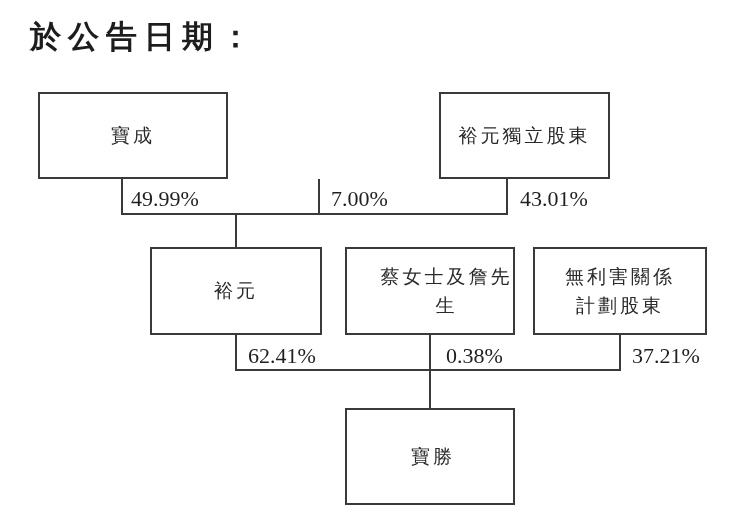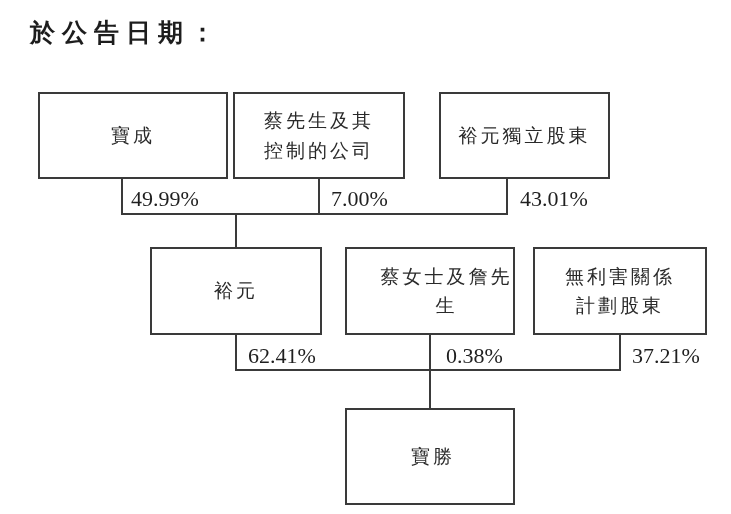--- a/index.html
+++ b/index.html
@@ -13,21 +13,21 @@
     height: 514px;
     background: #ffffff;
     font-family: "DejaVu Serif", serif;
     color: #232323;
     overflow: hidden;
   }
   .page-title {
     position: absolute;
     left: 30px;
     top: 16px;
-    font-size: 25px;
+    font-size: 31px;
     font-weight: bold;
     letter-spacing: 7px;
     color: #1d1d1d;
     white-space: nowrap;
   }
   .node {
     position: absolute;
     box-sizing: border-box;
     border: 2px solid #3a3a3a;
     background: #ffffff;
@@ -84,22 +84,20 @@
   .pct-6 { left: 632px; top: 343px; }
 </style>
 </head>
 <body>
 
 <div class="canvas">
 
   <div class="page-title">於公告日期：</div>
 
   <div class="node box-a">寶成</div>
-  <div class="node box-b">蔡先生及其
-控制的公司</div>
   <div class="node box-c">裕元獨立股東</div>
 
   <div class="node box-d">裕元</div>
   <div class="node box-e">蔡女士及詹先生</div>
   <div class="node box-f">無利害關係
 計劃股東</div>
 
   <div class="node box-g">寶勝</div>
 
   <div class="line v-a"></div>

